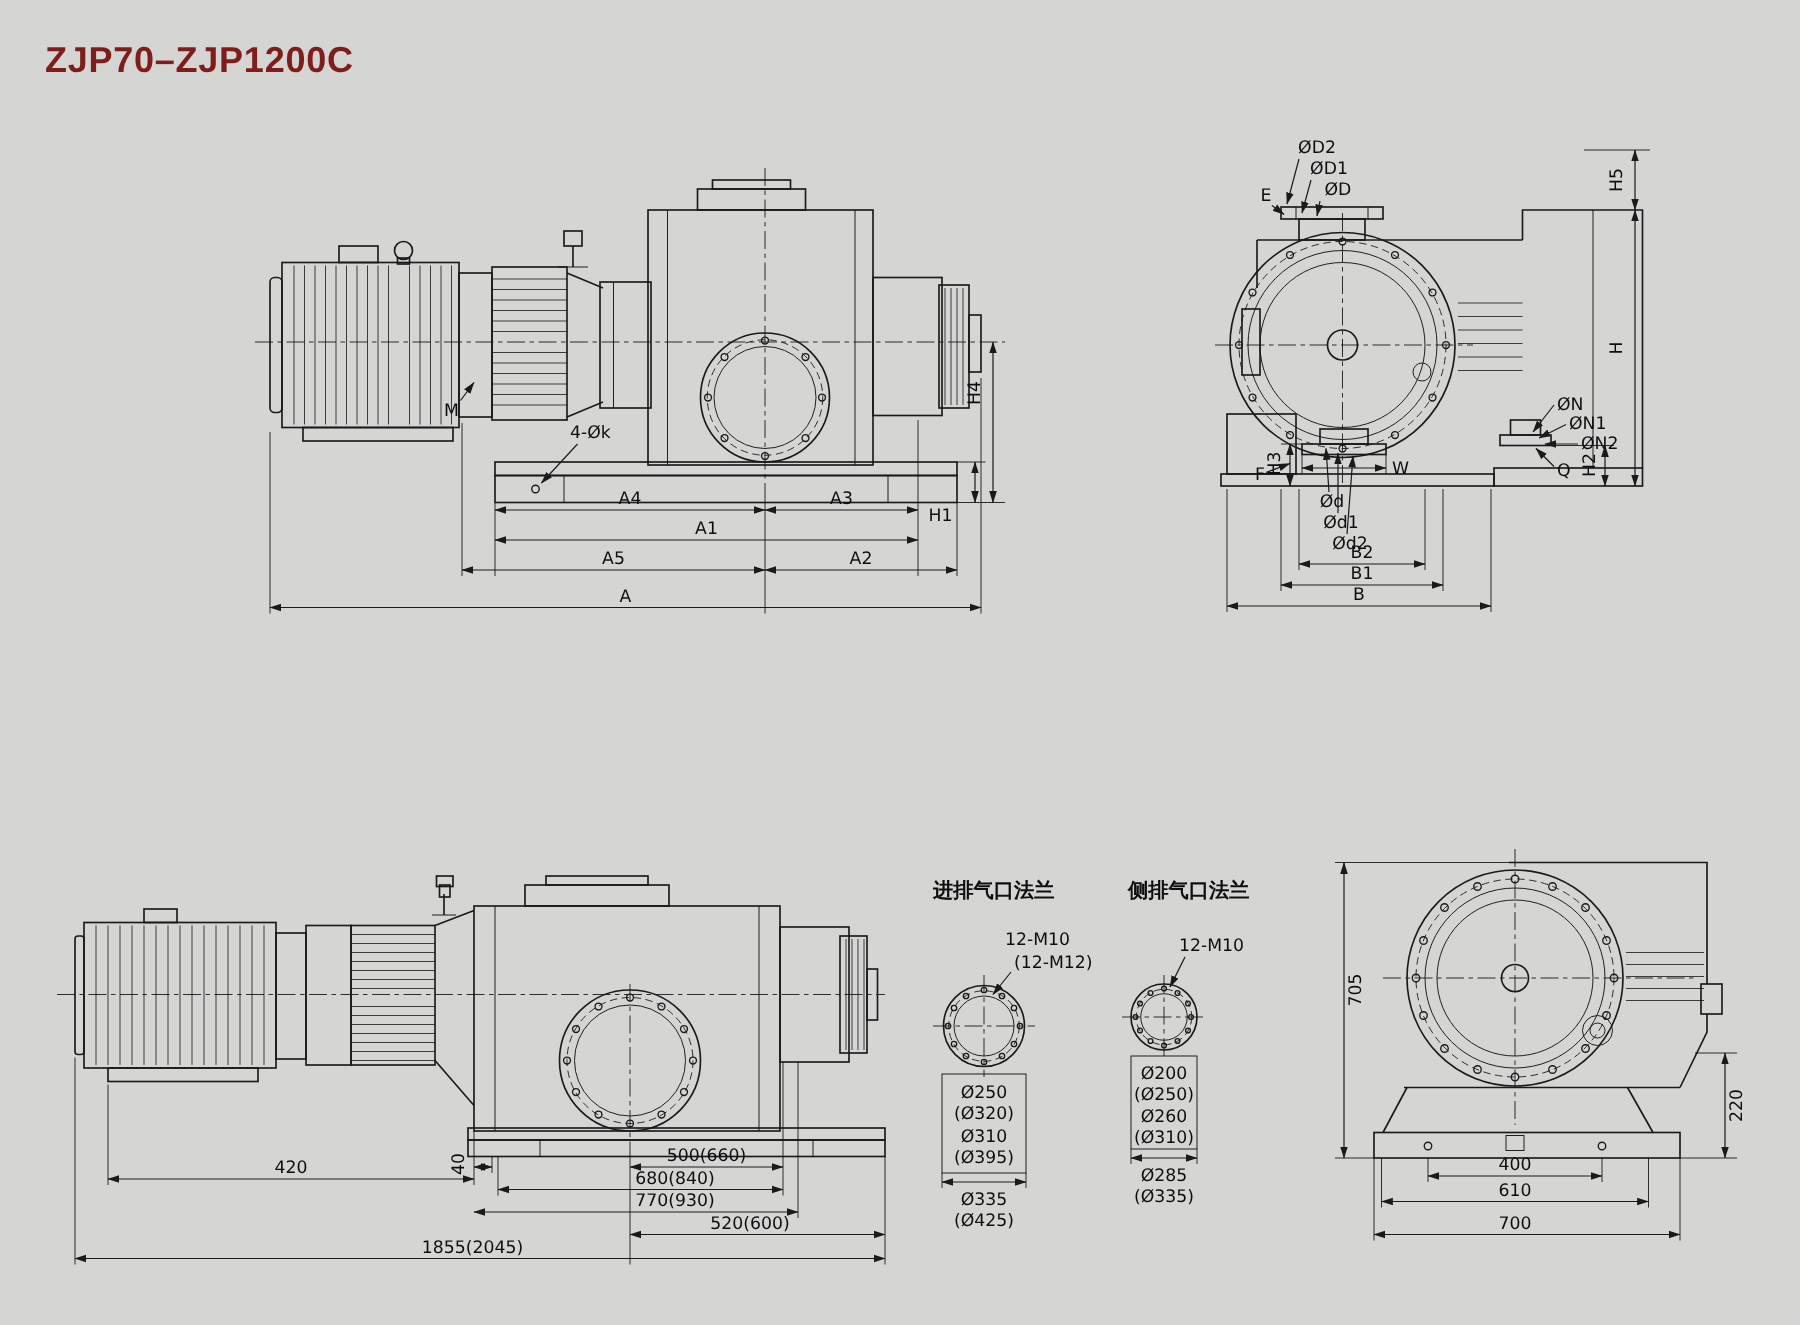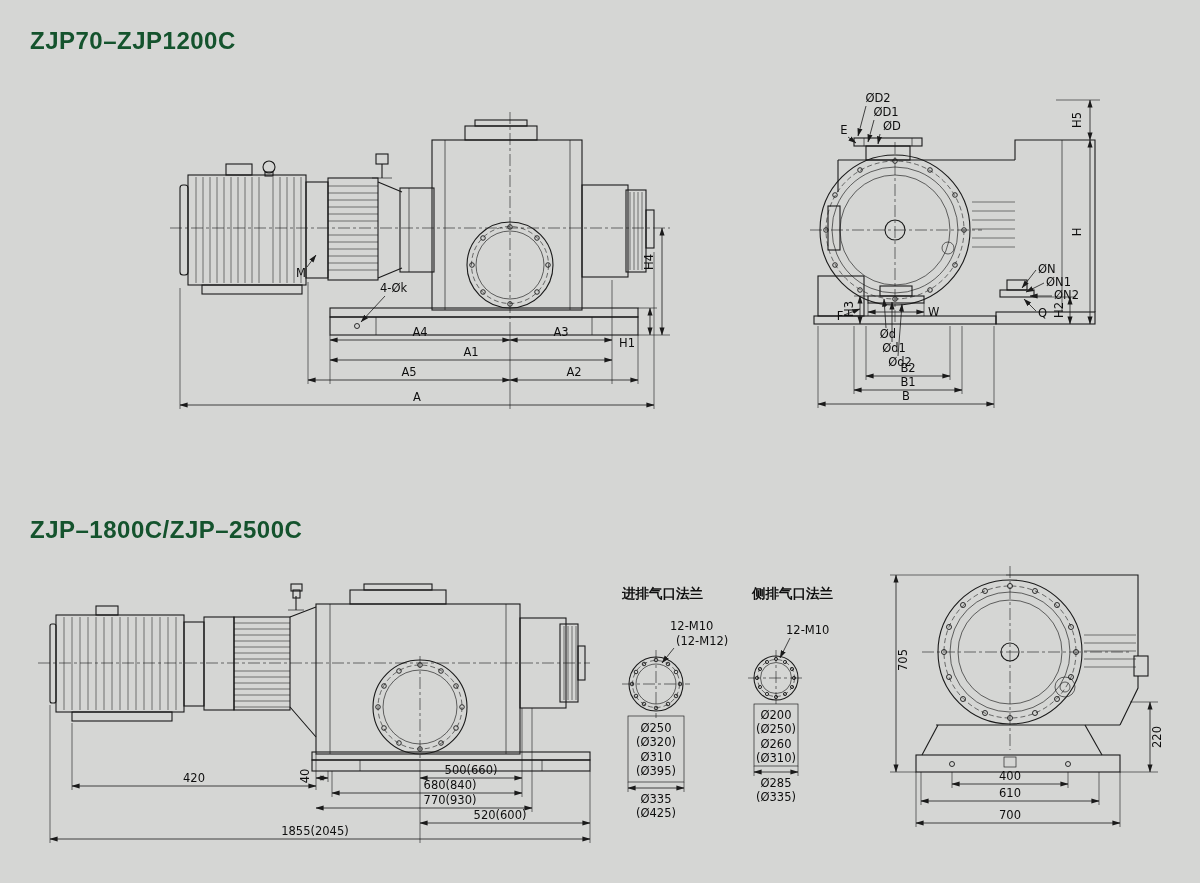--- a/index.html
+++ b/index.html
@@ -4,21 +4,21 @@
 <style>
   * { margin:0; padding:0; box-sizing:border-box; }
   html,body { background:#b9bab9; }
   .sheet {
     position:relative; width:1200px; height:883px;
     background:#d5d6d4; overflow:hidden;
     font-family:"Liberation Sans","DejaVu Sans",sans-serif;
   }
   .sec-title {
     position:absolute; font-size:24px; font-weight:800;
-    color:#14532d; letter-spacing:.5px; white-space:nowrap;
+    color:#7f1d1d; letter-spacing:.5px; white-space:nowrap;
   }
   svg { position:absolute; overflow:visible; }
   .ln  { fill:none; stroke:#1a1a1a; stroke-width:1.1; }
   .lt  { fill:none; stroke:#1a1a1a; stroke-width:0.65; }
   .fin { fill:none; stroke:#1a1a1a; stroke-width:0.55; }
   .cl  { fill:none; stroke:#1a1a1a; stroke-width:0.6; stroke-dasharray:12 3 3 3; }
   .bc  { fill:none; stroke:#1a1a1a; stroke-width:0.6; stroke-dasharray:5 3; }
   .el  { fill:none; stroke:#1a1a1a; stroke-width:0.6; }
   .dl  { fill:none; stroke:#1a1a1a; stroke-width:0.8; }
   .ldr { fill:none; stroke:#1a1a1a; stroke-width:0.8; }
@@ -26,21 +26,20 @@
   .t   { font-family:"DejaVu Sans","Liberation Sans",sans-serif; font-size:11.5px; fill:#0e0e0e; text-anchor:middle; }
   .ts  { text-anchor:start; }
   .tb  { font-size:13.5px; font-weight:bold; }
 </style>
 </head>
 <body>
 
 <div class="sheet">
 
   <div class="sec-title" style="left:30px; top:27px;">ZJP70–ZJP1200C</div>
-  <div class="sec-title" style="left:30px; top:516px;">ZJP–1800C/ZJP–2500C</div>
 
   <svg style="left:30px; top:80px;" width="640" height="340" viewBox="0 0 640 340">
     <defs>
       <marker id="arr" viewBox="0 0 10 10" refX="9.5" refY="5" markerWidth="10" markerHeight="10" orient="auto-start-reverse">
         <path d="M0 1.8 L10 5 L0 8.2 Z" fill="#1a1a1a"></path>
       </marker>
     </defs>
 
     <g>
       <line class="cl" x1="140" y1="148" x2="640" y2="148"></line>

